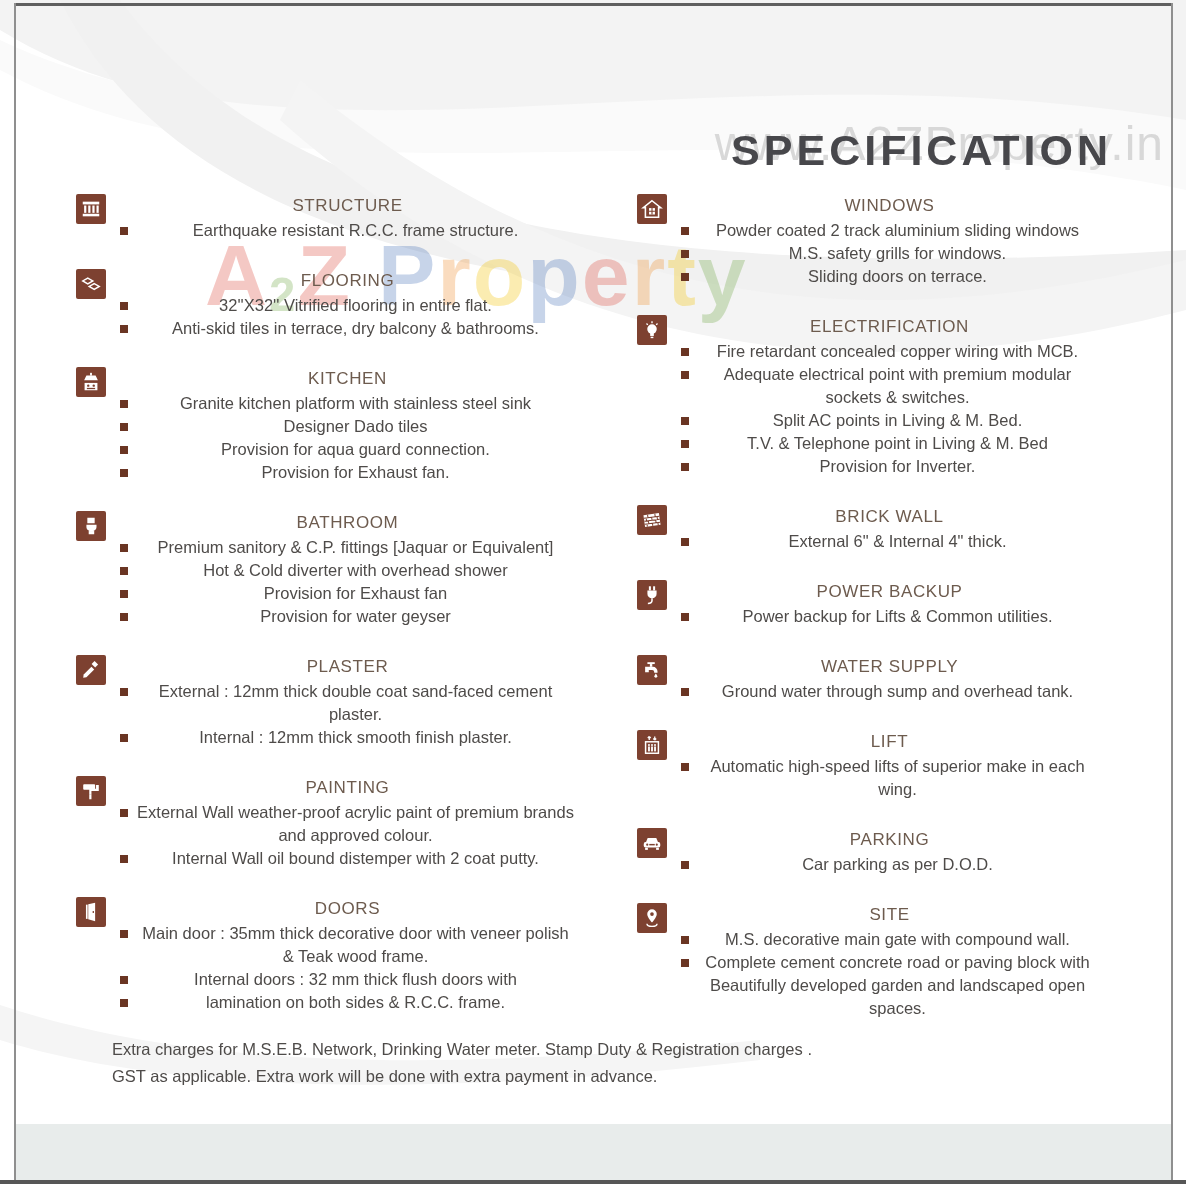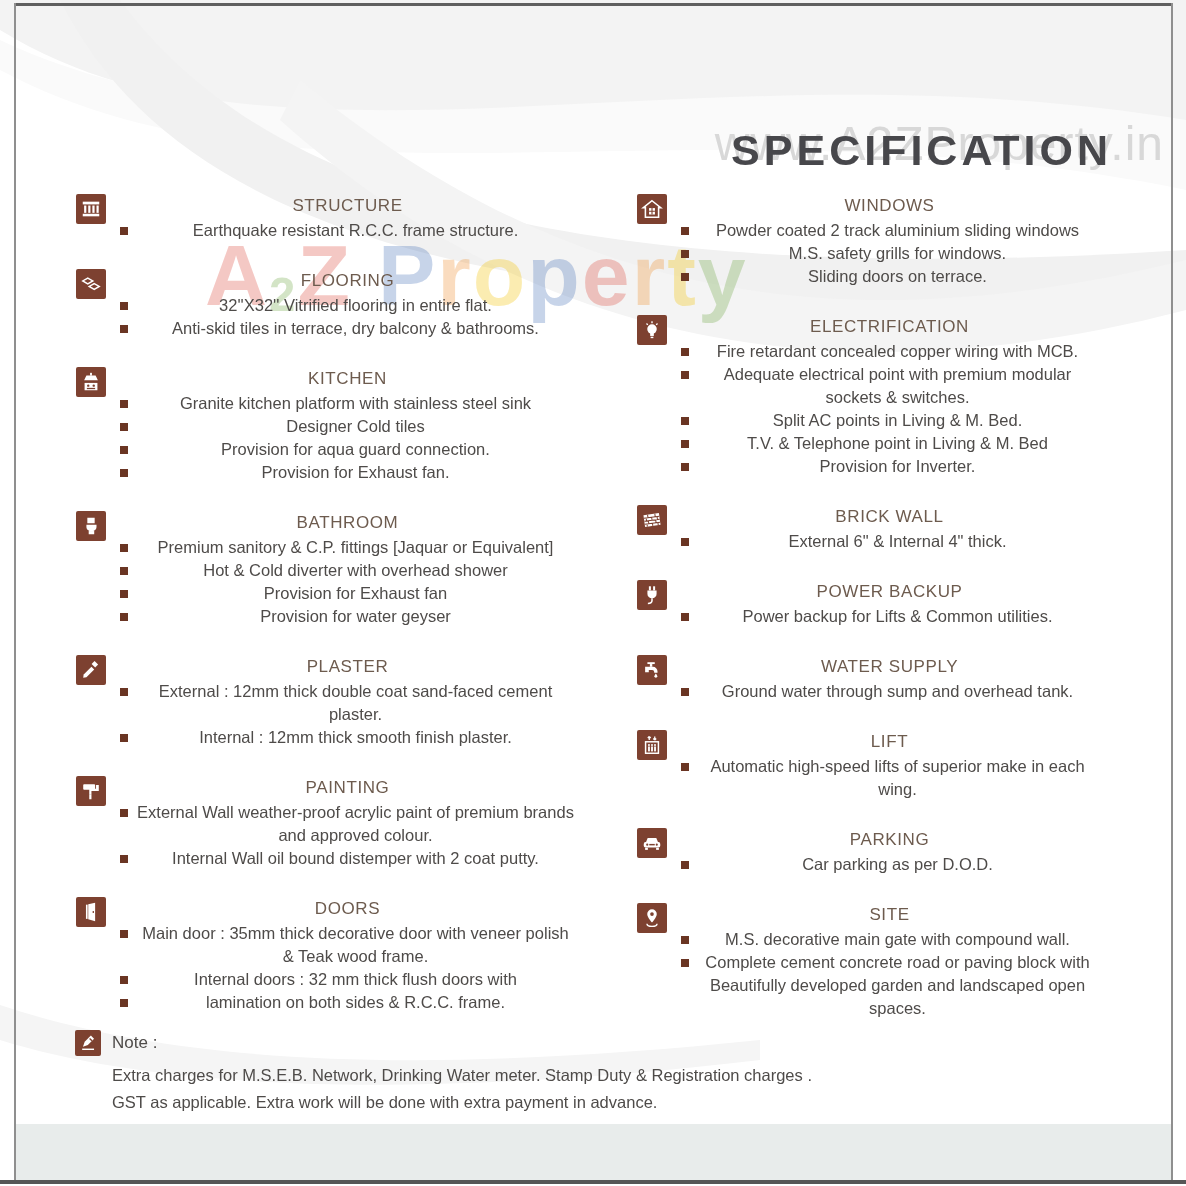--- a/index.html
+++ b/index.html
@@ -107,21 +107,21 @@
             <rect x="5" y="13" width="14" height="8" fill="#fff"></rect>
             <circle cx="9" cy="16" r="1.3" fill="#7d4130"></circle>
             <circle cx="15" cy="16" r="1.3" fill="#7d4130"></circle>
             <rect x="7.5" y="18.4" width="9" height="1.4" fill="#7d4130"></rect>
           </svg>
         </div>
         <div class="sec-body">
           <div class="sec-title">KITCHEN</div>
           <ul>
             <li>Granite kitchen platform with stainless steel sink</li>
-            <li>Designer Cold tiles</li>
+            <li>Designer Dado tiles</li>
             <li>Provision for aqua guard connection.</li>
             <li>Provision for Exhaust fan.</li>
           </ul>
         </div>
       </div>
       <div class="section">
         <div class="icon-box">
           <svg viewBox="0 0 24 24">
             <rect x="8" y="3" width="8" height="6" fill="#fff"></rect>
             <path fill="#fff" d="M7 10.5h11v2.2c0 3-2.4 5-5.5 5s-5.5-2-5.5-5z"></path>
@@ -324,30 +324,20 @@
           <div class="sec-title">SITE</div>
           <ul>
             <li>M.S. decorative main gate with compound wall.</li>
             <li>Complete cement concrete road or paving block with Beautifully developed garden and landscaped open spaces.</li>
           </ul>
         </div>
       </div>
     </div>
 
   <div class="note">
-    <div class="note-head">
-      <div class="note-icon">
-        <svg viewBox="0 0 24 24">
-            <path fill="#fff" d="M5 16l2.2-6.2L15 2l4 4-7.8 7.8L5 16z"></path>
-            <path fill="#7d4130" d="M14 5l3 3-1.2 1.2-3-3z"></path>
-            <rect x="4" y="18.4" width="15" height="1.8" fill="#fff"></rect>
-          </svg>
-      </div>
-      <div class="note-label">Note :</div>
-    </div>
     <div class="note-lines">
       <div class="note-line">Extra charges for M.S.E.B. Network, Drinking Water meter. Stamp Duty &amp; Registration charges .</div>
       <div class="note-line">GST as applicable.   Extra work will be done with extra payment in advance.</div>
     </div>
   </div>
 
   <div class="footer-band"></div>
   <div class="border-top"></div>
   <div class="border-left"></div>
   <div class="border-right"></div>

